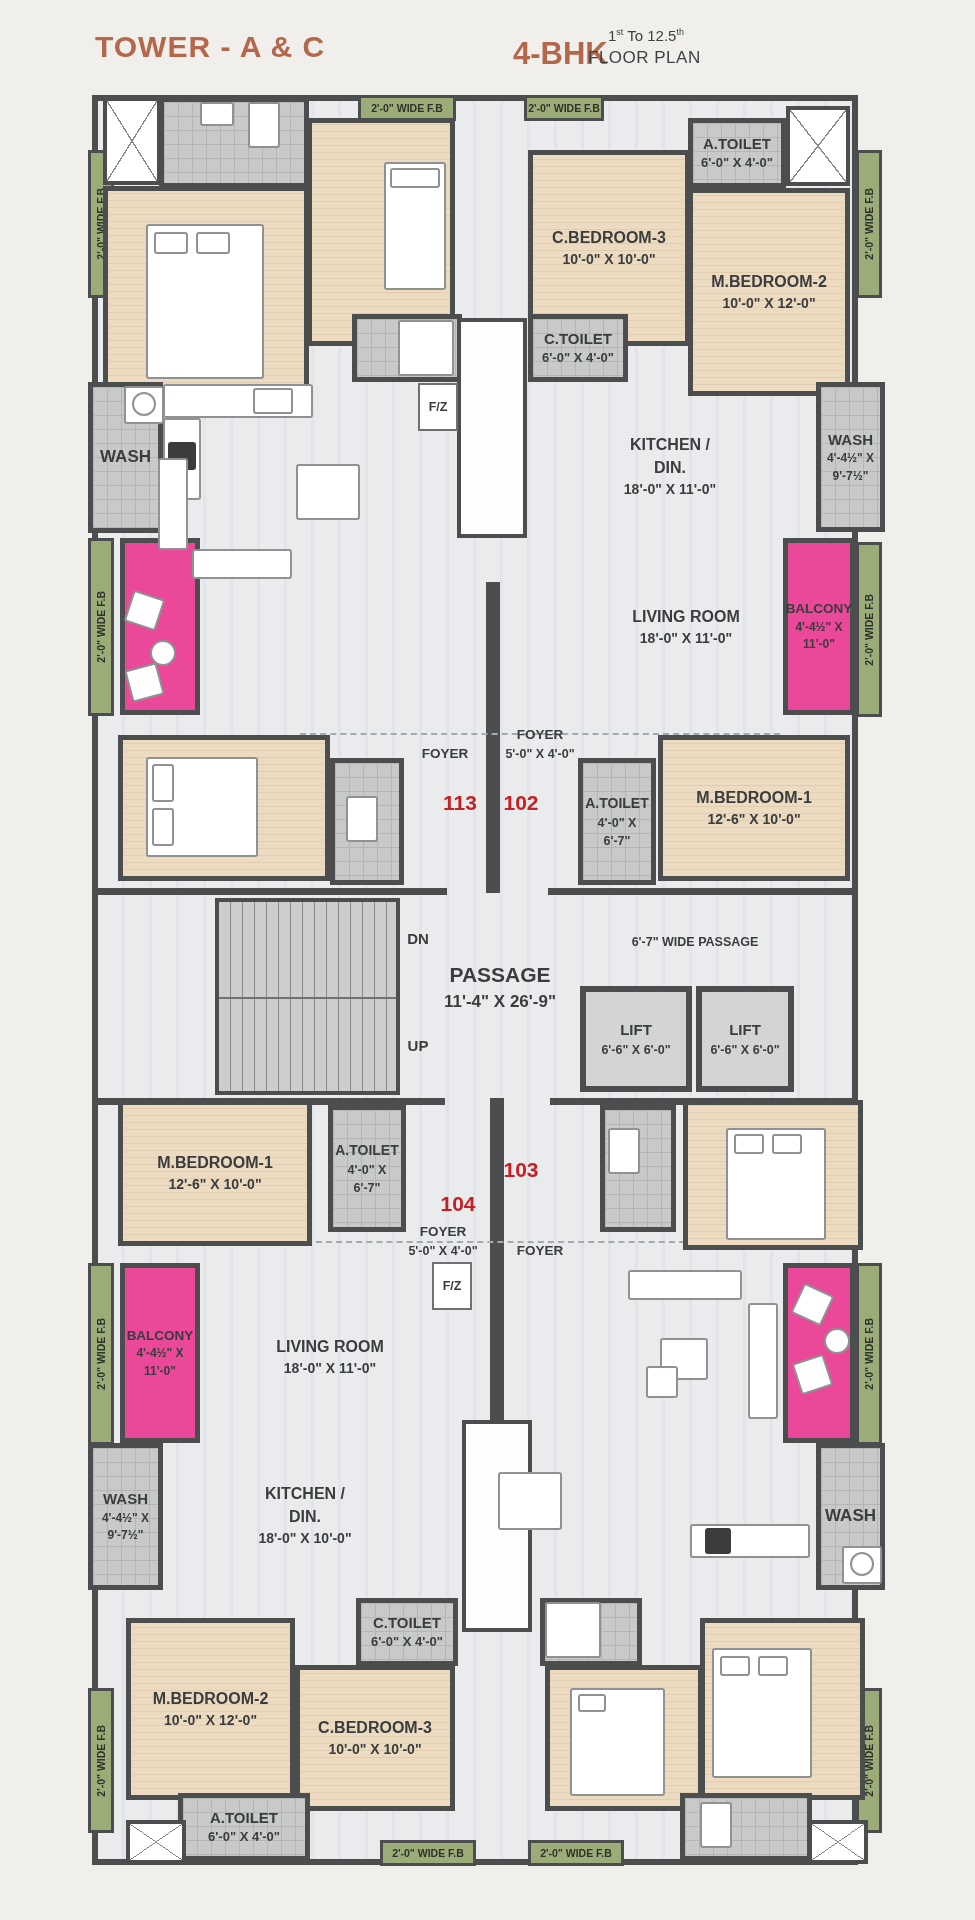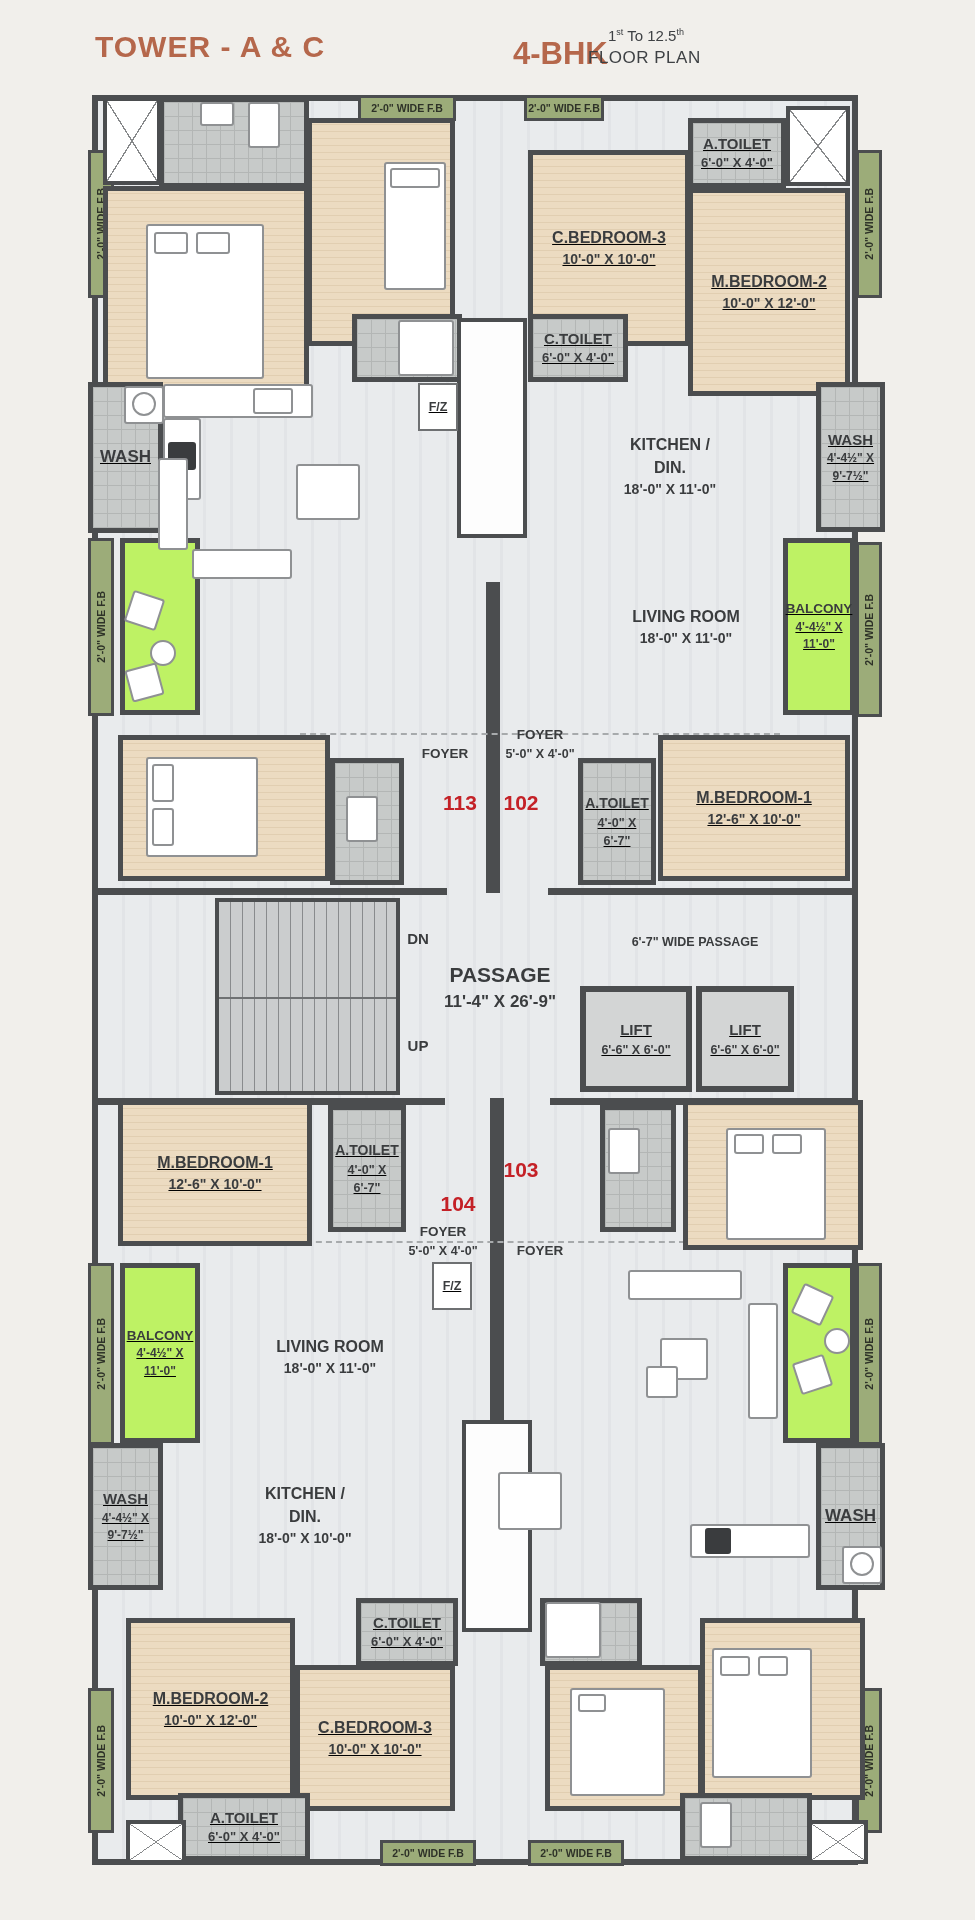--- a/index.html
+++ b/index.html
@@ -13,27 +13,27 @@
   .hdr-bhk{position:absolute;left:513px;top:36px;font-size:31px;font-weight:800;color:#b5674b;}
   .hdr-range{position:absolute;left:608px;top:27px;font-size:15px;font-weight:500;color:#3e4144;}
   .hdr-range sup{font-size:9px;}
   .hdr-plan{position:absolute;left:588px;top:48px;font-size:17px;letter-spacing:.5px;color:#3e4144;}
   
   .base{position:absolute;left:92px;top:95px;width:766px;height:1770px;box-sizing:border-box;
      border:6px solid #4b4d4f;
      background:repeating-linear-gradient(90deg,#e9ebed 0 24px,#e2e4e7 24px 27px);}
   
   .r{position:absolute;box-sizing:border-box;border:5px solid #4b4d4f;display:flex;
-     flex-direction:column;align-items:center;justify-content:center;text-align:center;text-decoration:underline;}
+     flex-direction:column;align-items:center;justify-content:center;text-align:center;}
   .beige{background:repeating-linear-gradient(0deg,#ecdbc1 0 6px,#e1ceb1 6px 7px);}
   .tile{background-color:#c7cac9;
      background-image:linear-gradient(#b3b6b5 1px,transparent 1px),
                       linear-gradient(90deg,#b3b6b5 1px,transparent 1px);
      background-size:14px 14px;}
-  .terr{background:#bef264;}
+  .terr{background:#ec4899;}
   .lift{background:#d3d5d5;border-width:6px;}
   .shaft{background:#fdfdfd;border:4px solid #4b4d4f;}
   .xbox{background-color:#fff;border:4px solid #4b4d4f;
      background-image:linear-gradient(to top right,transparent 49.3%,#86888a 49.3% 50.7%,transparent 50.7%),
                       linear-gradient(to bottom right,transparent 49.3%,#86888a 49.3% 50.7%,transparent 50.7%);}
   .gstrip{position:absolute;box-sizing:border-box;background:#9cac79;border:3px solid #4b4d4f;
      display:flex;align-items:center;justify-content:center;}
   .gtext{font-size:10.5px;font-weight:bold;color:#2e3228;white-space:nowrap;}
   .vtext{writing-mode:vertical-rl;transform:rotate(180deg);}
   .wallseg{position:absolute;background:#4b4d4f;}

